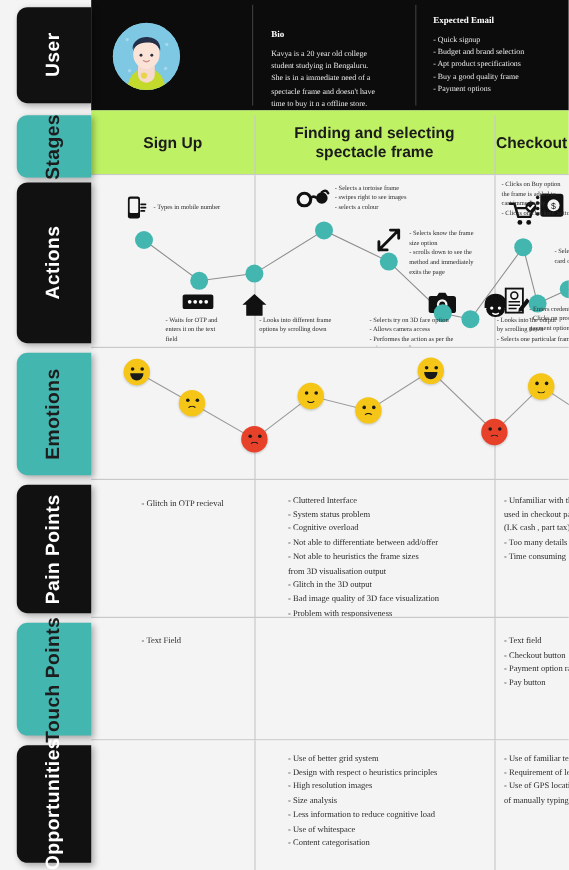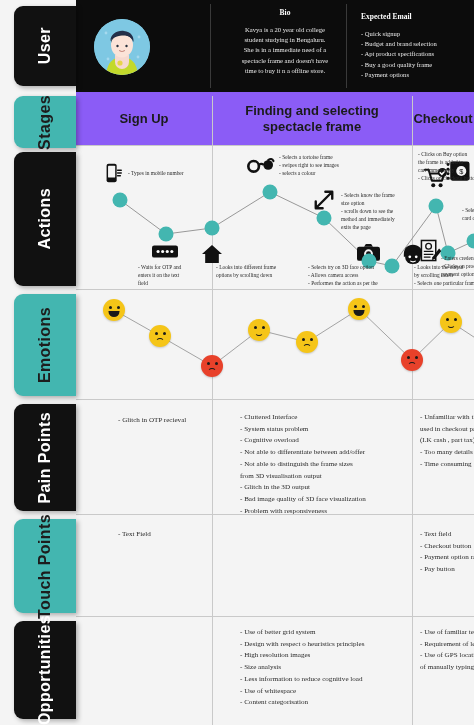--- a/index.html
+++ b/index.html
@@ -48,21 +48,21 @@
     position: absolute; left: 18px; top: 19px;
     width: 56px; height: 56px; border-radius: 50%;
     overflow: hidden; background: #7ec8e3;
   }
   .u-head { font: bold 7.5px "Liberation Serif", serif; color: #ffffff; }
   .u-body { font: 6.6px/1.55 "Liberation Serif", serif; color: #e8e8e8; white-space: pre-line; }
   .user-col { position: absolute; }
   .user-vdiv { position: absolute; top: 4px; height: 84px; width: 1px; background: #3a3a3a; }
 
   
-  .stages-row { top: 92px; height: 54px; background: #8b5cf6; }
+  .stages-row { top: 92px; height: 54px; background: #bef264; }
   .stage-cell {
     position: absolute; top: 0; height: 54px;
     display: flex; align-items: center; justify-content: center; text-align: center;
     font: bold 13px/1.2 "Liberation Sans", sans-serif; color: #1b1b1b;
     padding: 0 6px;
   }
 
   
   .actions-row { top: 146px; height: 144px; background: #f4f4f4; }
   .act-note {
@@ -146,21 +146,21 @@
           <ellipse cx="28" cy="26" rx="11" ry="12.5" fill="#fbe3d8"></ellipse>
           <path d="M17 24 C16 12 40 10 39 24 C39 18 34 16 28 16.5 C22 17 18 19 17 24 Z" fill="#1f2a3c"></path>
           <path d="M16.5 22 C16 15 24 11 30 12 C37 13 40 17 39.5 23 C37 17 31 15 26 16 C21 17 18 19 16.5 22 Z" fill="#24304a"></path>
           <circle cx="23.5" cy="27" r="1.2" fill="#26303d"></circle>
           <circle cx="32.5" cy="27" r="1.2" fill="#26303d"></circle>
           <path d="M25.5 31.5 q2.5 2 5 0" stroke="#c98f84" stroke-width="1.1" fill="none" stroke-linecap="round"></path>
           <circle cx="26" cy="44" r="2.6" fill="#e8d44a"></circle>
         </svg>
       </div>
       <div class="user-vdiv" style="left:134px;"></div>
-      <div class="user-col" style="left:150px;top:8px;width:118px;text-align:center;">
+      <div class="user-col" style="left:150px;top:24px;width:118px;">
         <div class="u-head">Bio</div>
         <div class="u-body" style="margin-top:8px;">Kavya is a 20 year old college
 student studying in Bengaluru.
 She is in a immediate need of a
 spectacle frame and doesn't have
 time to buy it n a offline store.</div>
       </div>
       <div class="user-vdiv" style="left:270px;"></div>
       <div class="user-col" style="left:285px;top:12px;width:112px;">
         <div class="u-head">Expected Email</div>
@@ -370,21 +370,21 @@
     </div>
 
     <div class="row panel-row pain-row">
       <div class="vdiv" style="left:136px;top:0;height:115px;"></div>
       <div class="vdiv" style="left:336px;top:0;height:115px;"></div>
       <div class="cell-text" style="left:42px;top:15px;width:92px;">- Glitch in OTP recieval</div>
       <div class="cell-text" style="left:164px;top:12px;width:172px;">- Cluttered Interface
 - System status problem
 - Cognitive overload
 - Not able to differentiate between add/offer
-- Not able to distinguish the frame sizes
+- Not able to heuristics the frame sizes
    from 3D visualisation output
 - Glitch in the 3D output
 - Bad image quality of 3D face visualization
 - Problem with responsiveness</div>
       <div class="cell-text" style="left:344px;top:12px;width:108px;">- Unfamiliar with the terms
    used in checkout page
    (I.K cash , part tax)
 - Too many details to enter
 - Time consuming</div>
       <div class="rowline" style="top:114px;"></div>

